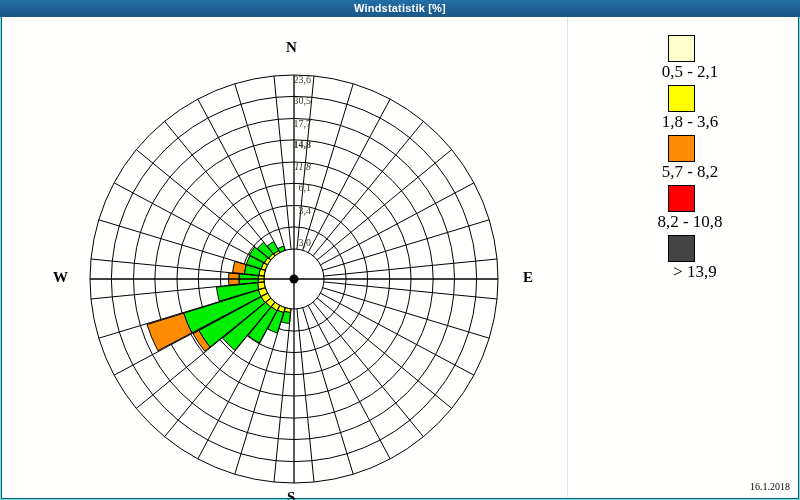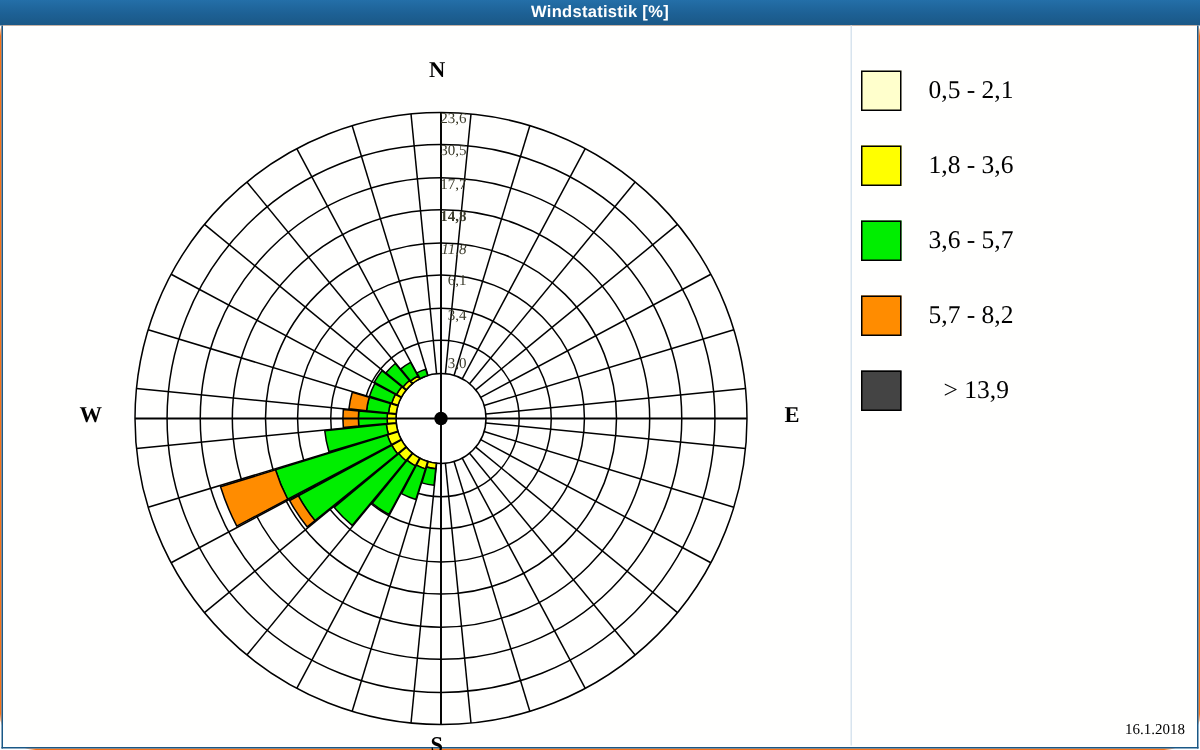--- a/index.html
+++ b/index.html
@@ -11,22 +11,21 @@
     width: 800px;
     height: 500px;
     font-family: "Liberation Serif", serif;
     overflow: hidden;
   }
   #app {
     position: relative;
     width: 800px;
     height: 500px;
     box-sizing: border-box;
-    background: #f97316;
-    border-radius: 24px;
+    background: #5eead4;
   }
   
   #titlebar {
     position: absolute;
     left: 0; top: 0;
     width: 800px;
     height: 17px;
     background: linear-gradient(180deg, #246fa8 0%, #1d6094 55%, #1a5886 100%);
     color: #ffffff;
     font-family: "Liberation Sans", sans-serif;
@@ -83,20 +82,21 @@
   
   #legend {
     position: absolute;
     left: 572px; top: 18px;
     width: 214px;
   }
   .legend-row {
     display: flex;
     align-items: center;
     height: 50px;
+    flex-direction: column;
   }
   .swatch {
     width: 27px;
     height: 27px;
     border: 1.6px solid #000000;
     box-sizing: border-box;
     flex: 0 0 auto;
   }
   .legend-text {
     margin-left: 18px;
@@ -241,28 +241,28 @@
     <div id="legend">
         <div class="legend-row">
           <div class="swatch" style="background: rgb(255, 255, 204);"></div>
           <div class="legend-text">0,5 - 2,1</div>
         </div>
         <div class="legend-row">
           <div class="swatch" style="background: rgb(255, 255, 0);"></div>
           <div class="legend-text">1,8 - 3,6</div>
         </div>
         <div class="legend-row">
-          <div class="swatch" style="background: rgb(0, 238, 0);"></div>
-          <div class="legend-text">3,6 - 5,7</div>
-        </div>
-        <div class="legend-row">
           <div class="swatch" style="background: rgb(255, 140, 0);"></div>
           <div class="legend-text">5,7 - 8,2</div>
         </div>
         <div class="legend-row">
+          <div class="swatch" style="background: rgb(255, 0, 0);"></div>
+          <div class="legend-text">8,2 - 10,8</div>
+        </div>
+        <div class="legend-row">
           <div class="swatch" style="background: rgb(68, 68, 68);"></div>
           <div class="legend-text" style="margin-left: 28px;">&gt; 13,9</div>
         </div>
       </div>
 
     <div id="date-stamp">16.1.2018</div>
 
   </div>
 </div>
 

